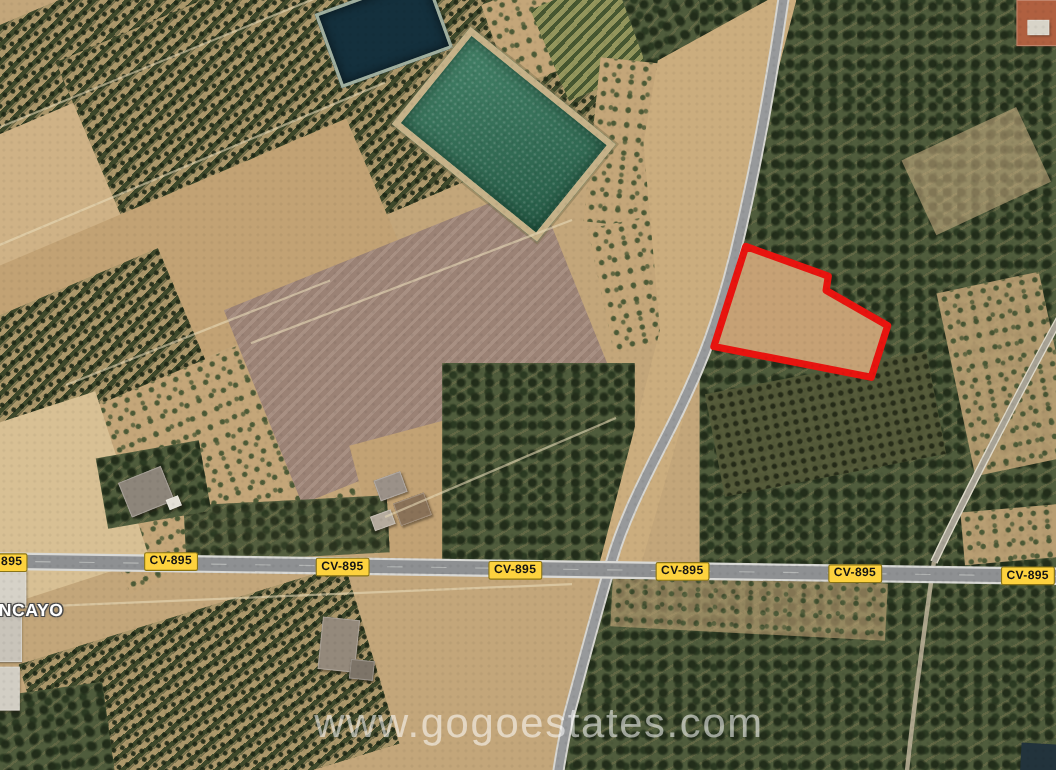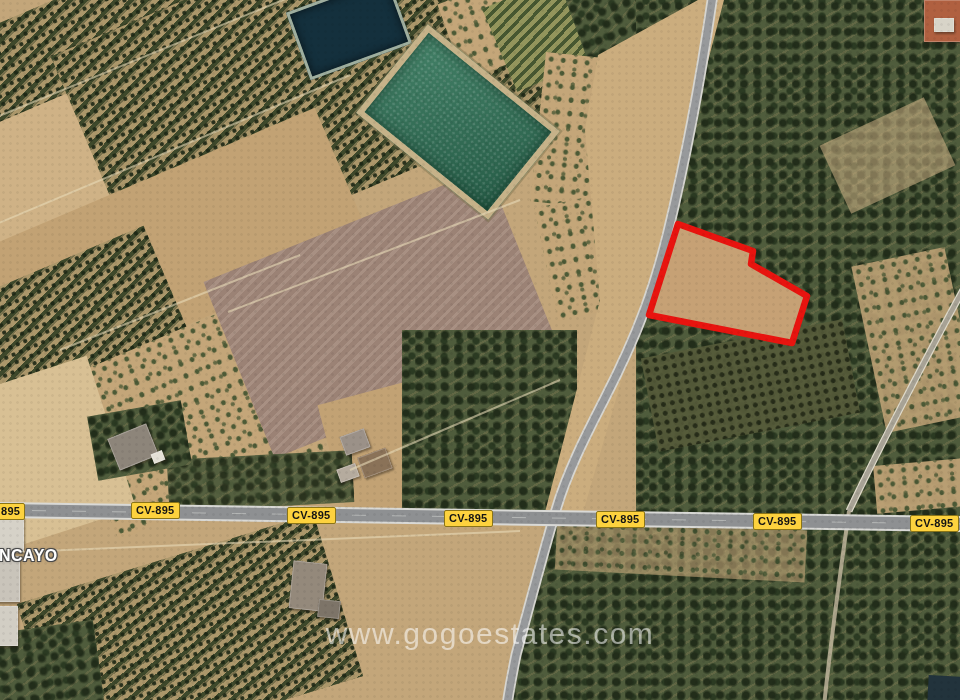--- a/index.html
+++ b/index.html
@@ -83,22 +83,22 @@
   }
   .b1{left:-4px;top:503px;} .b2{left:131px;top:502px;} .b3{left:287px;top:507px;}
   .b4{left:444px;top:510px;} .b5{left:596px;top:511px;} .b6{left:753px;top:513px;}
   .b7{left:910px;top:515px;}
   #place-label{
     left:-14px;top:547px;z-index:55;color:#fff;font-weight:bold;
     font-size:16px;line-height:17px;letter-spacing:.5px;
     text-shadow:-1px -1px 0 #4a4a4a,1px -1px 0 #4a4a4a,-1px 1px 0 #4a4a4a,1px 1px 0 #4a4a4a,0 0 3px #333;
   }
   #watermark{
-    left:0;right:0;top:617px;z-index:60;text-align:center;
-    color:rgba(255,255,255,.55);font-size:30px;letter-spacing:1.5px;
+    left:0;right:0;top:637px;z-index:60;text-align:center;
+    color:rgba(255,255,255,.55);font-size:38px;letter-spacing:1.5px;
     font-family:"Liberation Sans",sans-serif;font-weight:normal;padding-left:20px;
   }
 </style>
 </head>
 <body>
 
 <div id="stage">
 
   <div class="abs orch-rows" style="left:-40px;top:-45px;width:430px;height:150px;transform:rotate(-23deg);"></div>
   <div class="abs tan-a" style="left:-50px;top:55px;width:440px;height:125px;transform:rotate(-23deg);"></div>

